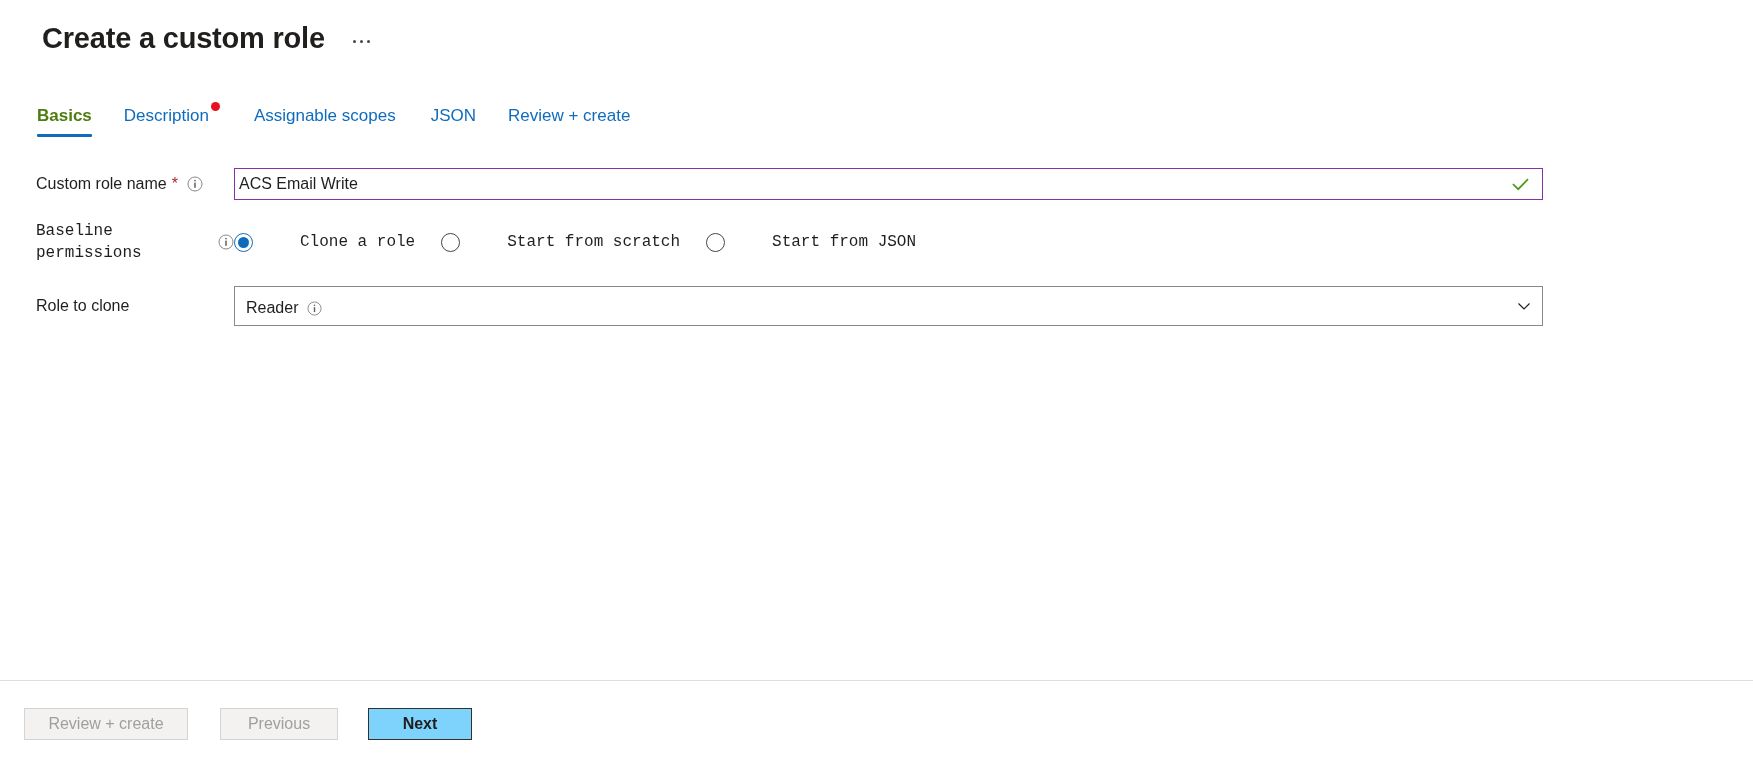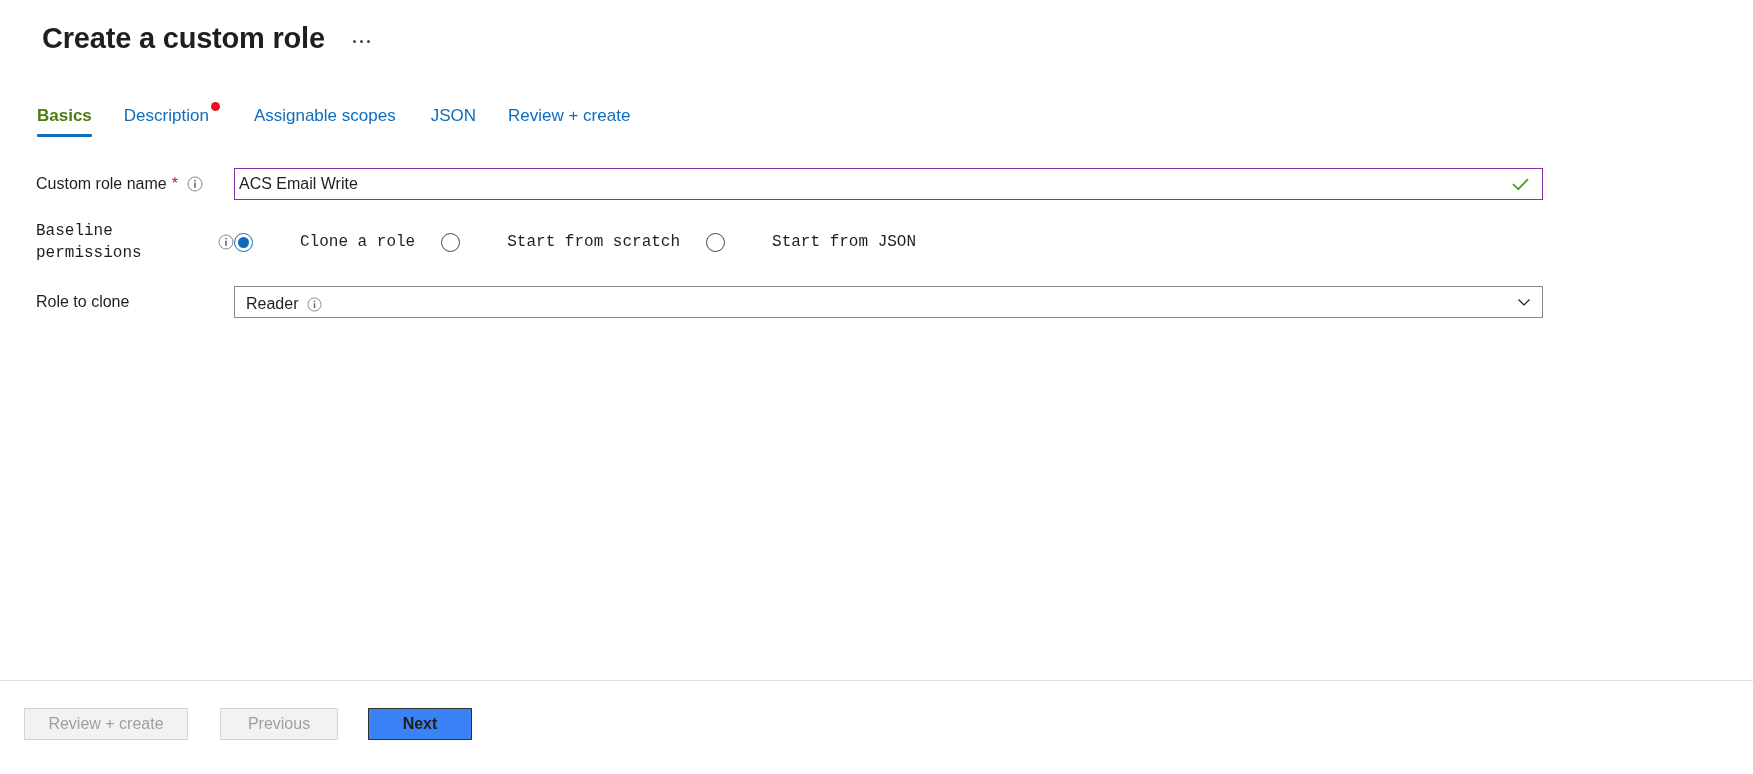--- a/index.html
+++ b/index.html
@@ -211,21 +211,21 @@
     top: 3px;
     width: 11px;
     height: 11px;
     border-radius: 50%;
     background: #0f6cbd;
   }
 
   
   .dropdown {
     width: 1309px;
-    height: 32px;
+    height: 40px;
     box-sizing: border-box;
     border: 1px solid #8a8886;
     background: #fff;
     display: flex;
     align-items: center;
     padding: 4px 9px 0 11px;
     font-size: 16px;
     cursor: pointer;
   }
   .dropdown .value {
@@ -266,21 +266,21 @@
     align-items: center;
     justify-content: center;
     padding: 0 18px;
     background: #f3f2f1;
     border: 1px solid #d6d4d2;
     color: #a19f9d;
     cursor: default;
     margin-right: 32px;
   }
   .btn.enabled {
-    background: #3b82f6;
+    background: #7dd3fc;
     border: 1px solid #323130;
     color: #201f1e;
     font-weight: 600;
     cursor: pointer;
     min-width: 104px;
   }
   .btn.prev { min-width: 118px; margin-right: 30px; }
   .btn.review { min-width: 164px; }
 </style>
 </head>

